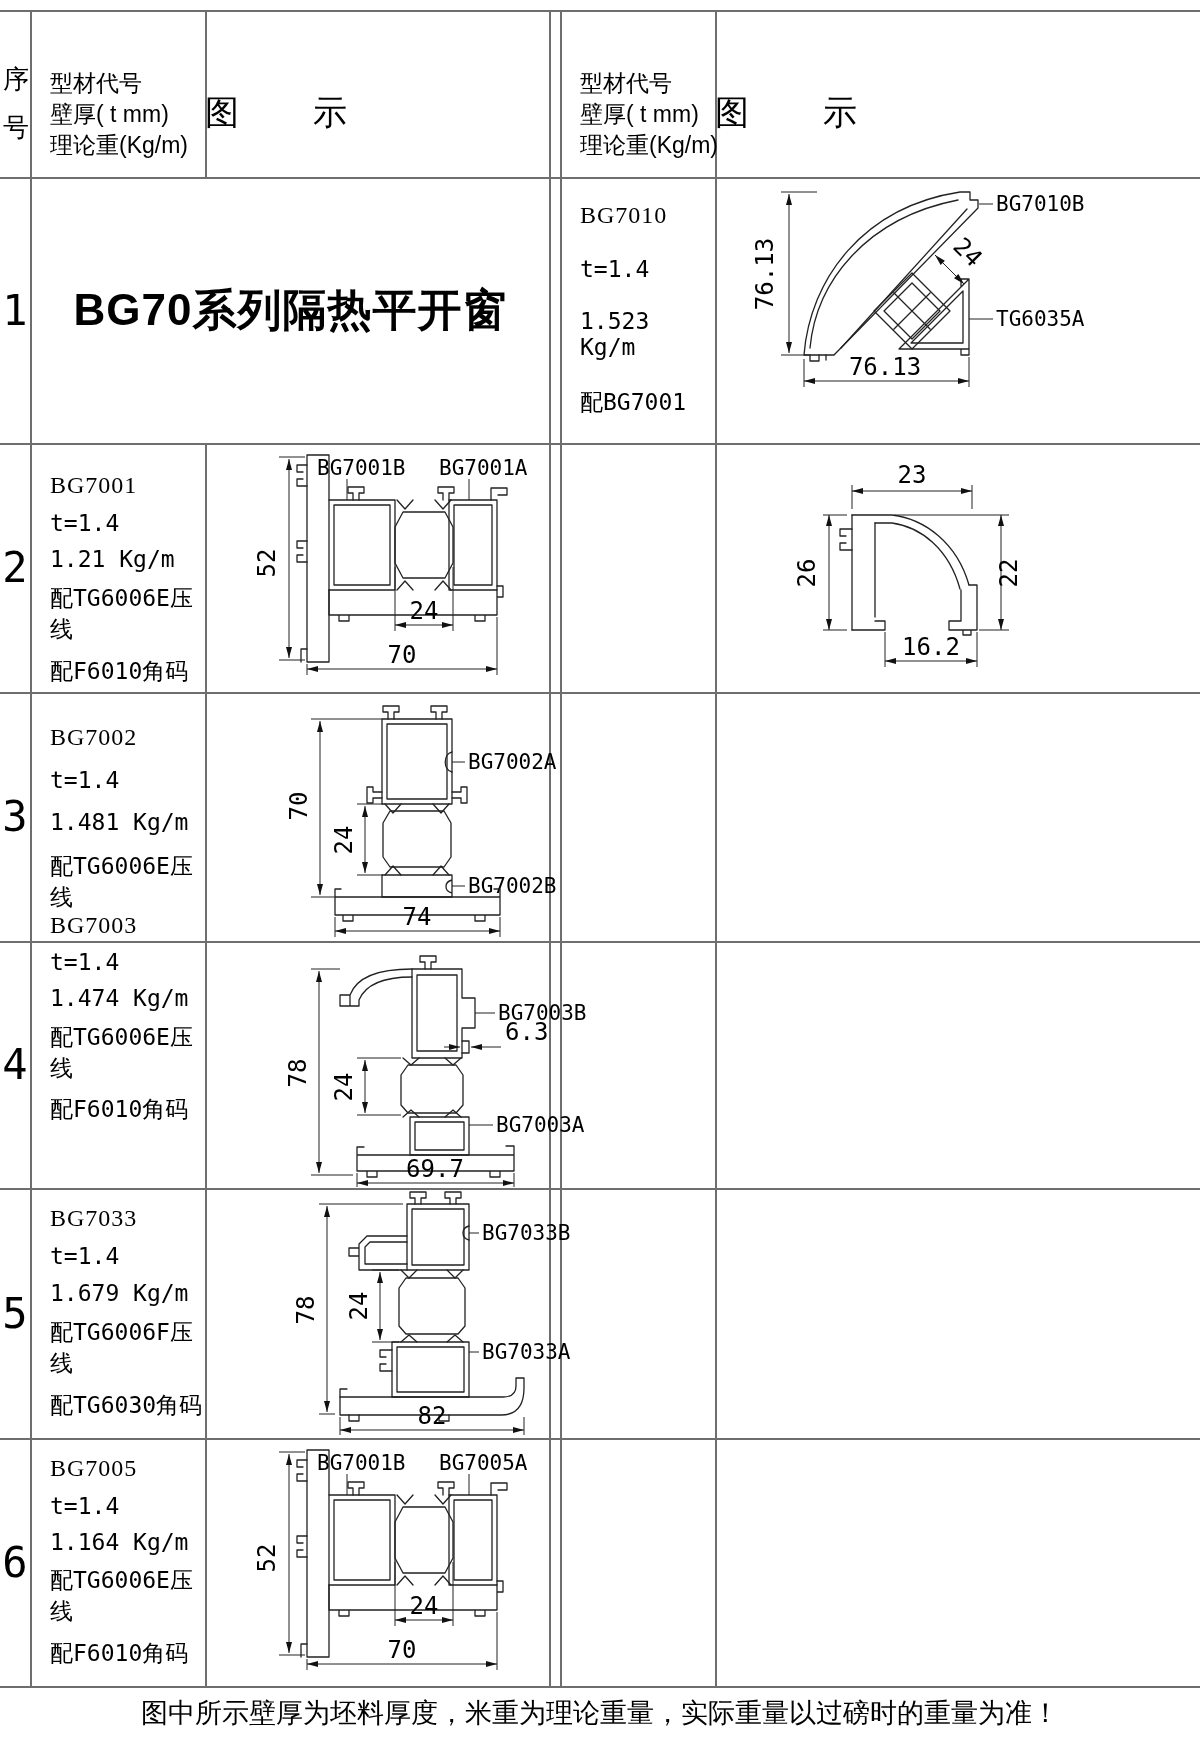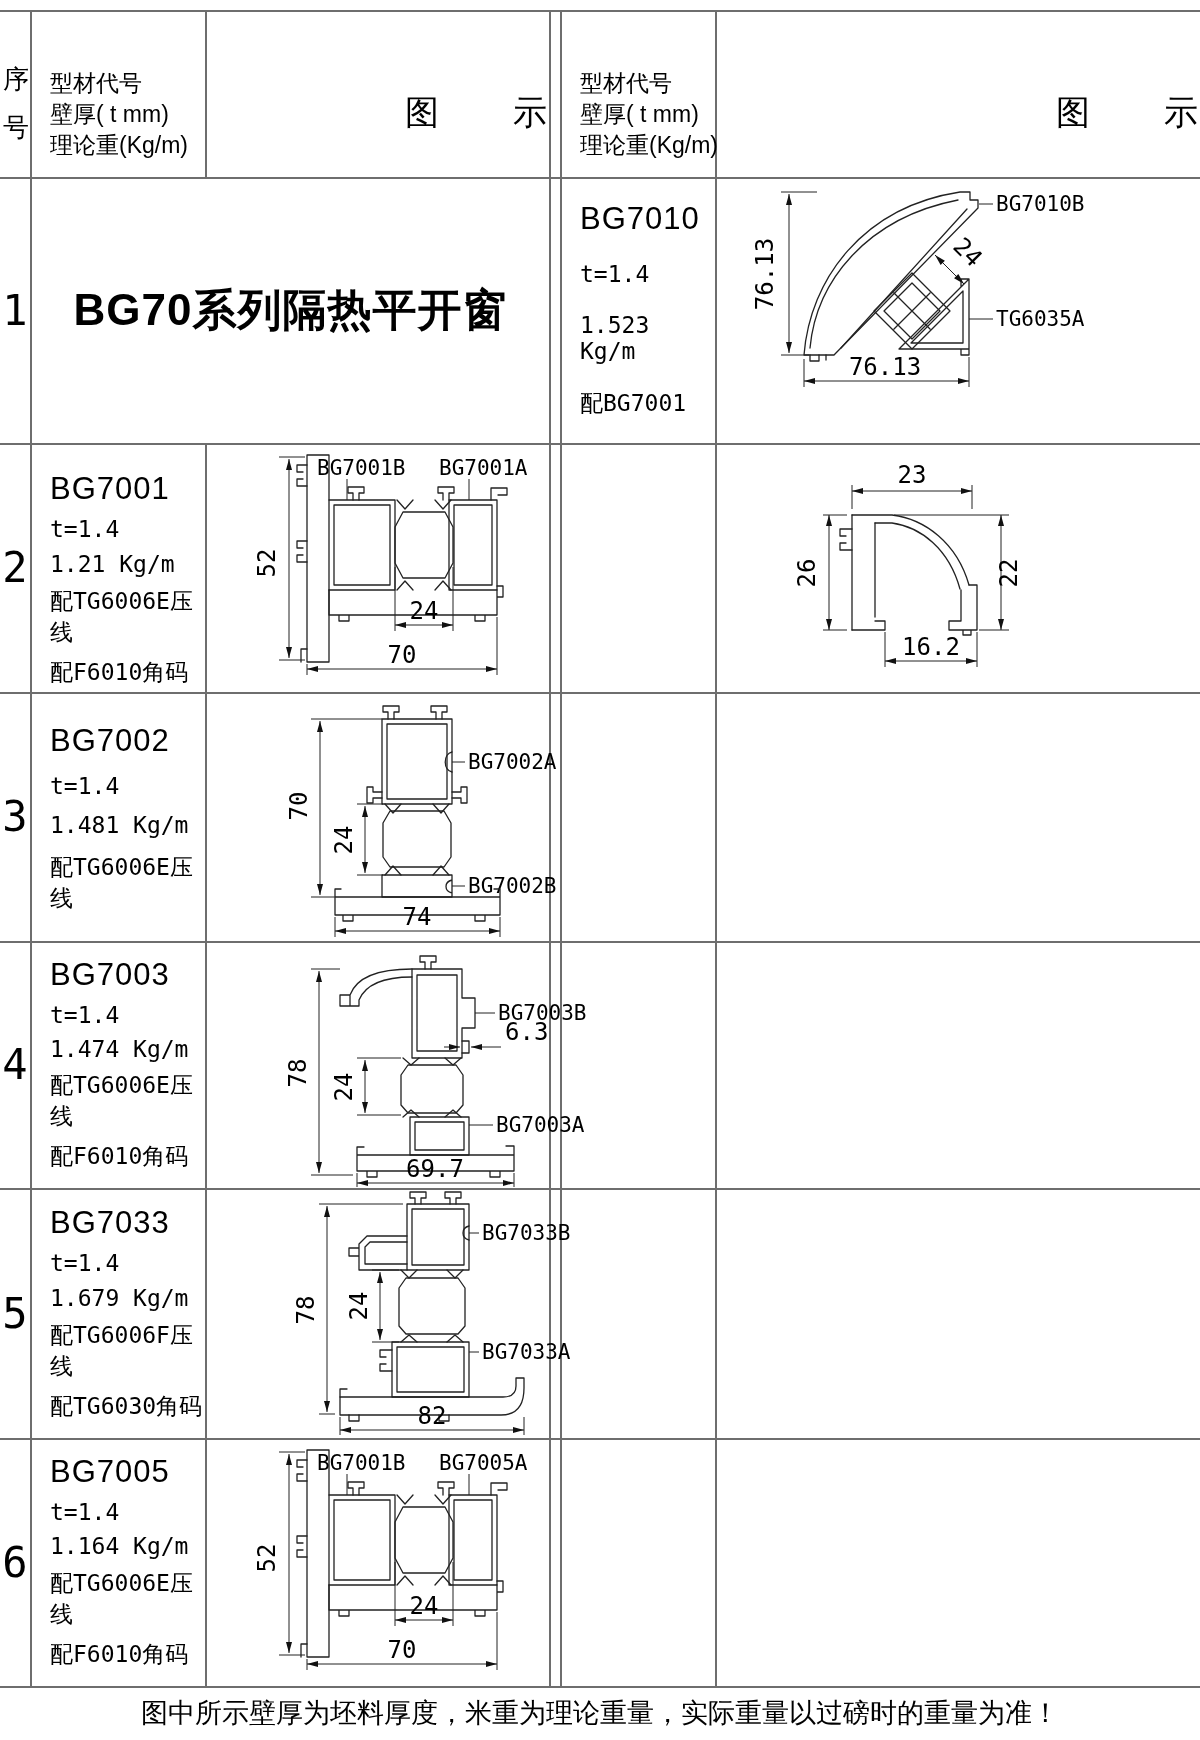--- a/index.html
+++ b/index.html
@@ -3,27 +3,27 @@
 <meta charset="utf-8">
 <style>
   html,body{margin:0;padding:0;background:#ffffff;}
   .sheet{position:relative;width:1200px;height:1740px;background:#fff;overflow:hidden;
          font-family:"Liberation Sans",sans-serif;color:#000;}
   .hl{position:absolute;height:2px;background:#6e6e6e;left:0;width:1200px;}
   .vl{position:absolute;width:2px;background:#6e6e6e;}
   .serialhead{position:absolute;left:0;top:55px;width:32px;text-align:center;
               font-size:26px;line-height:48px;word-break:break-all;}
   .spechead{position:absolute;font-size:23px;line-height:31px;}
-  .diaghead{position:absolute;font-size:34px;font-weight:500;text-align:right;letter-spacing:2px;}
+  .diaghead{position:absolute;font-size:34px;font-weight:500;text-align:left;letter-spacing:2px;}
   .serial{position:absolute;left:0;width:30px;display:flex;align-items:center;justify-content:center;
           font-size:42px;font-family:"DejaVu Sans Mono",monospace;}
   .titlecell{position:absolute;left:32px;width:517px;display:flex;align-items:center;justify-content:center;
              font-size:44px;font-weight:700;letter-spacing:1px;}
   .speccell{position:absolute;display:flex;flex-direction:column;justify-content:space-around;}
-  .speccell .code{font-size:31px;font-family:Liberation Sans, sans-serif;letter-spacing:1px;}
+  .speccell .code{font-size:24px;font-family:Liberation Serif, serif;letter-spacing:1px;}
   .speccell .spec{font-size:23px;font-family:"DejaVu Sans Mono","Liberation Sans",sans-serif;}
   .footer{position:absolute;left:0;width:1200px;text-align:center;font-size:27px;font-weight:500;}
   svg.diagram{position:absolute;overflow:visible;}
   .pf{fill:none;stroke:#222;stroke-width:1.3;stroke-linejoin:round;stroke-linecap:round;}
   .dl{fill:none;stroke:#222;stroke-width:1;}
   .dt{font:24px "DejaVu Sans Mono",monospace;fill:#000;}
   .lb{font:21px "DejaVu Sans Mono",monospace;fill:#000;}
 </style>
 </head>
 <body>
@@ -92,21 +92,21 @@
   </div>
 
 
   <div class="speccell" style="left:50px;top:716px;width:155px;height:205px">
     <div class="code">BG7002</div>
     <div class="spec">t=1.4</div>
     <div class="spec">1.481 Kg/m</div>
     <div class="spec">配TG6006E压线</div>
   </div>
 
-  <div class="speccell" style="left:50px;top:953px;width:155px;height:223px">
+  <div class="speccell" style="left:50px;top:907px;width:155px;height:223px">
     <div class="code">BG7003</div>
     <div class="spec">t=1.4</div>
     <div class="spec">1.474 Kg/m</div>
     <div class="spec">配TG6006E压线</div>
     <div class="spec">配F6010角码</div>
   </div>
 
   <div class="speccell" style="left:50px;top:1200px;width:155px;height:226px">
     <div class="code">BG7033</div>
     <div class="spec">t=1.4</div>

